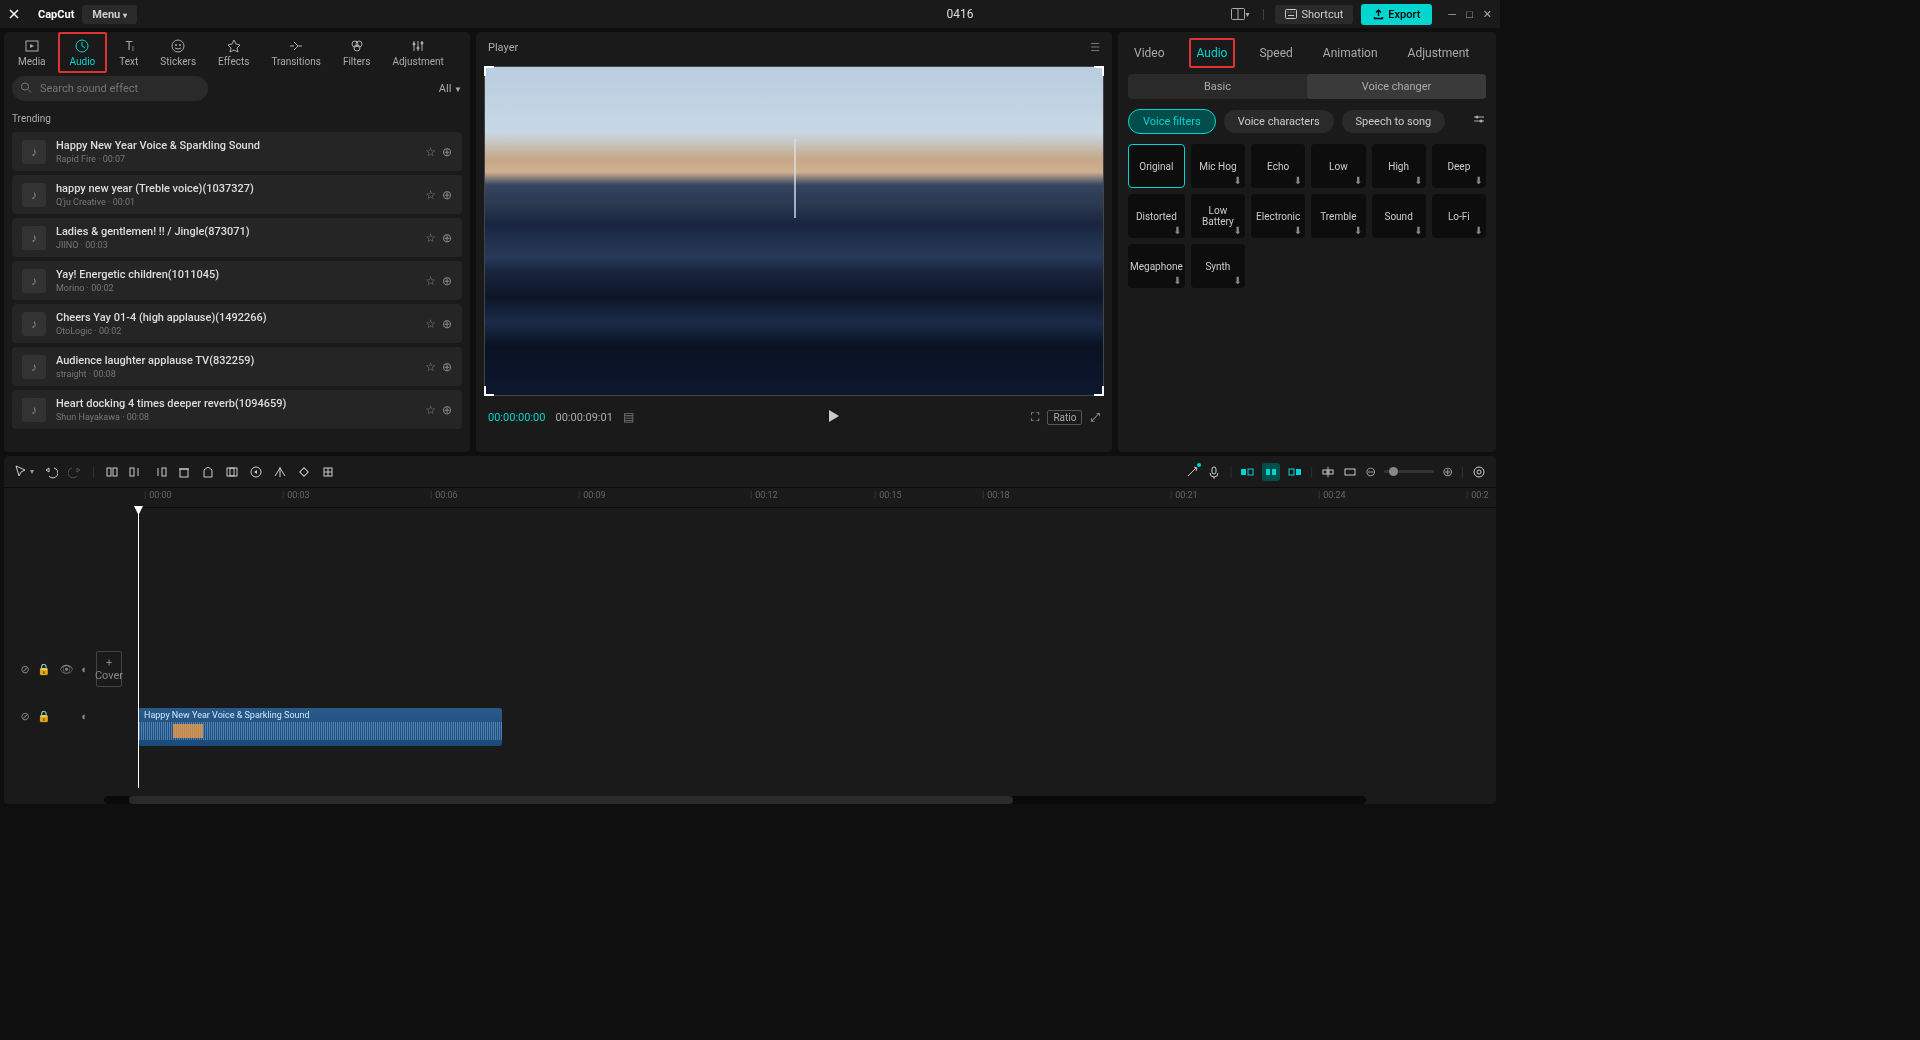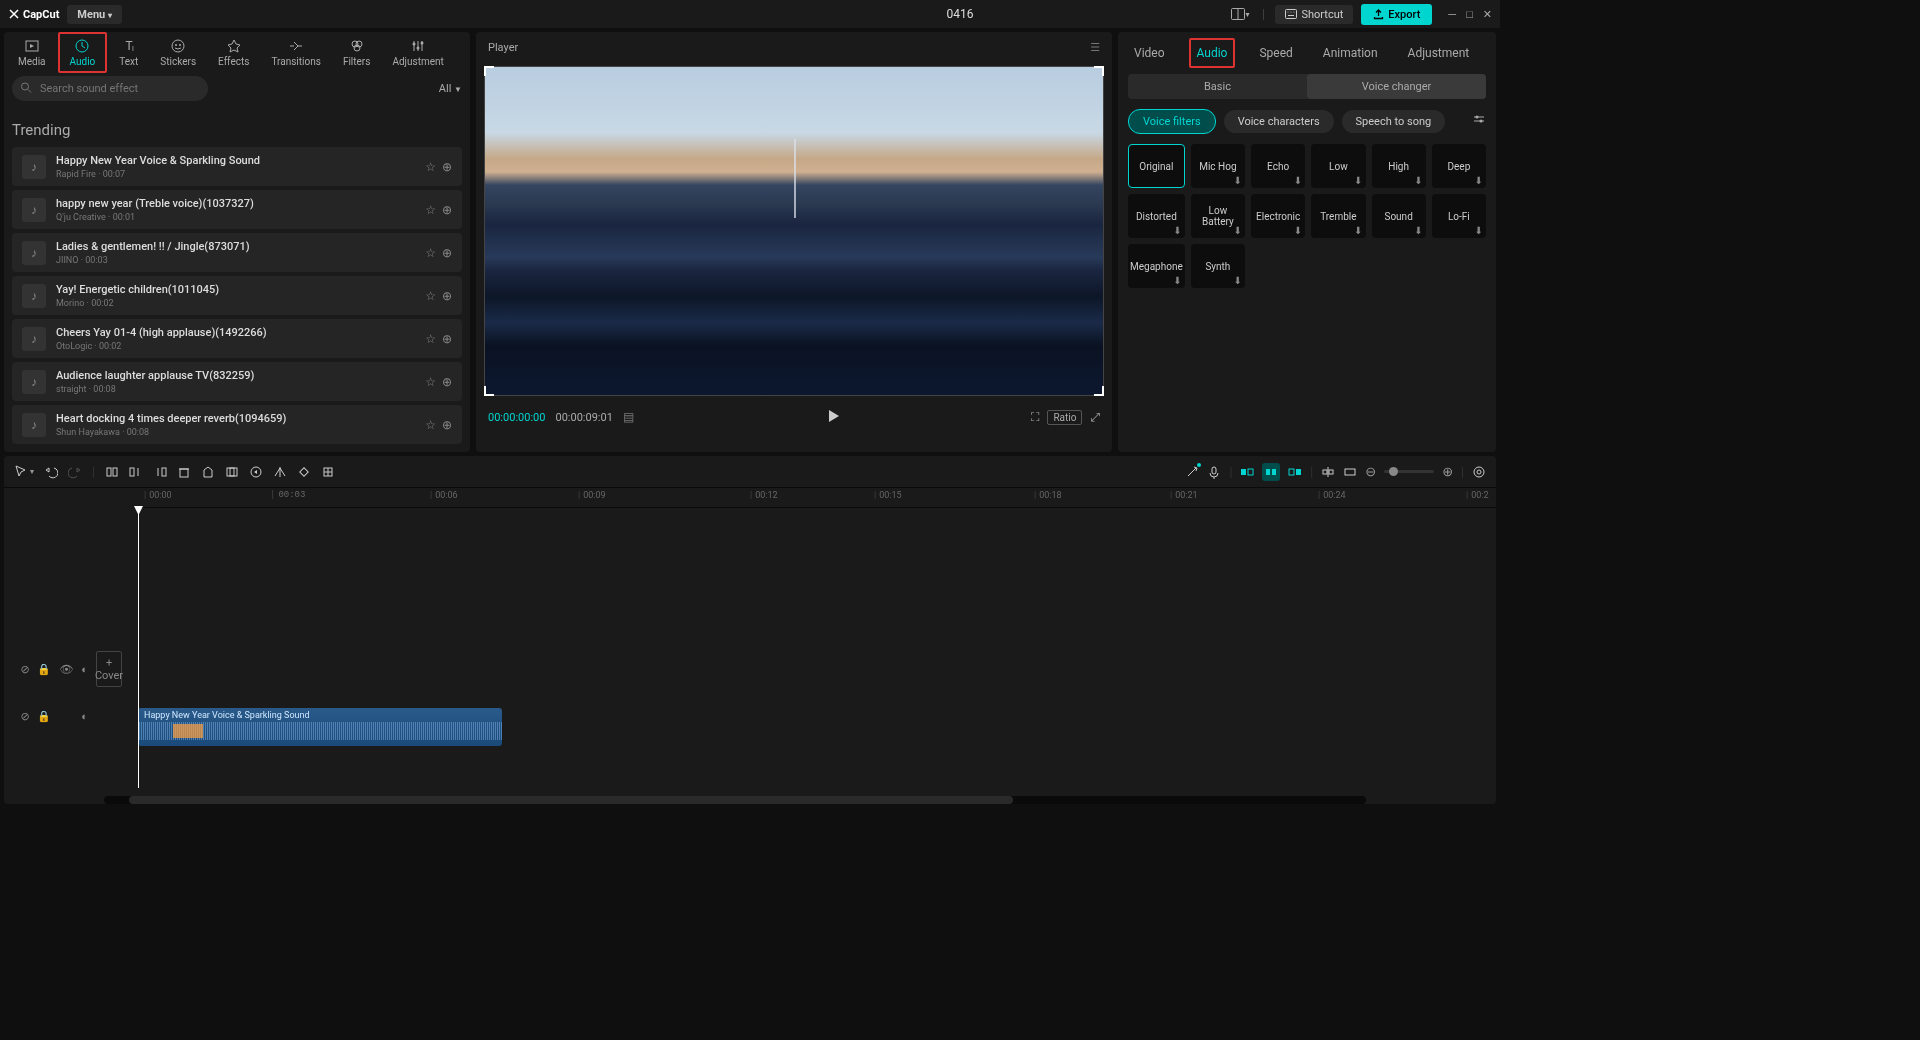--- a/index.html
+++ b/index.html
@@ -1,20 +1,20 @@
 <!DOCTYPE html>
 <html><head>
 <meta charset="utf-8">
 <style>
 * { margin: 0; padding: 0; box-sizing: border-box; font-family: -apple-system, BlinkMacSystemFont, "Segoe UI", Roboto, sans-serif; }
 body { background: #0f0f0f; color: #ccc; font-size: 12px; overflow: hidden; width: 1500px; height: 812px; }
 
 
 .topbar { height: 28px; background: #1a1a1a; display: flex; align-items: center; padding: 0 8px; gap: 8px; }
-.app-name { font-weight: bold; font-size: 11px; color: #fff; display: flex; align-items: center; gap: 3px; }
+.app-name { font-weight: bold; font-size: 11px; color: #fff; display: flex; align-items: center; gap: 18px; }
 .menu-btn { background: #2a2a2a; border: none; color: #ccc; padding: 3px 10px; border-radius: 3px; font-size: 11px; cursor: pointer; font-weight: bold; }
 .proj-title { position: absolute; left: 50%; transform: translateX(-50%); color: #ddd; font-size: 12px; }
 .topbar-right { margin-left: auto; display: flex; align-items: center; gap: 8px; }
 .top-icon { width: 22px; height: 18px; display: flex; align-items: center; justify-content: center; color: #aaa; cursor: pointer; }
 .shortcut-btn { background: #2a2a2a; border: none; color: #ccc; padding: 3px 10px; border-radius: 3px; font-size: 11px; cursor: pointer; display: flex; align-items: center; gap: 4px; }
 .export-btn { background: #00d5d0; border: none; color: #000; padding: 4px 12px; border-radius: 3px; font-size: 11px; font-weight: 500; cursor: pointer; display: flex; align-items: center; gap: 4px; }
 .win-ctrl { display: flex; gap: 10px; margin-left: 8px; }
 .win-ctrl span { cursor: pointer; color: #aaa; font-size: 11px; }
 
 
@@ -28,21 +28,21 @@
 .cat-sidebar { width: 96px; padding: 4px; display: flex; flex-direction: column; gap: 2px; border: 2px solid #d33; border-radius: 2px; margin: 2px; height: 162px; }
 .cat-item { padding: 7px 8px; color: #aaa; cursor: pointer; font-size: 11px; border-radius: 3px; white-space: nowrap; overflow: hidden; text-overflow: ellipsis; }
 .cat-item::before { content: "▸"; margin-right: 4px; font-size: 9px; color: #555; }
 .cat-item.active { color: #00d5d0; }
 .content-col { flex: 1; display: flex; flex-direction: column; padding: 4px 8px; overflow: hidden; }
 .search-row { display: flex; align-items: center; gap: 6px; margin-bottom: 8px; }
 .search-box { flex: 1; background: #2a2a2a; border: none; border-radius: 14px; padding: 6px 28px; color: #aaa; font-size: 11px; }
 .search-wrap { position: relative; flex: 1; }
 .search-ic { position: absolute; left: 8px; top: 50%; transform: translateY(-50%); color: #777; }
 .all-btn { color: #aaa; font-size: 11px; cursor: pointer; }
-.trending { color: #aaa; font-size: 15px; margin: 12px 0 8px; }
+.trending { color: #aaa; font-size: 10px; margin: 4px 0 8px; }
 .sound-list { display: flex; flex-direction: column; gap: 4px; overflow-y: auto; }
 .sound-item { background: #252525; border-radius: 4px; padding: 7px 10px; display: flex; align-items: center; gap: 10px; }
 .sound-thumb { width: 24px; height: 24px; background: #333; border-radius: 3px; display: flex; align-items: center; justify-content: center; color: #888; }
 .sound-info { flex: 1; }
 .sound-title { color: #ddd; font-size: 11px; font-weight: 500; }
 .sound-meta { color: #777; font-size: 9px; margin-top: 2px; }
 .sound-actions { display: flex; gap: 6px; }
 .sound-actions span { color: #888; cursor: pointer; font-size: 12px; }
 
 
@@ -568,26 +568,26 @@
           <svg viewBox="0 0 14 14">
             <circle cx="7" cy="7" r="5" fill="none" stroke="#ccc"></circle>
             <circle cx="7" cy="7" r="2" fill="none" stroke="#ccc"></circle>
           </svg>
         </span>
     </div>
   </div>
   <div style="position:relative;">
     <div class="tl-ruler" id="tl-ruler">
         <div class="ruler-mark" style="left: 10px;">00:00</div>
-        <div class="ruler-mark" style="left: 136px; font-family: Liberation Mono, monospace;">00:03</div>
+        <div class="ruler-mark" style="left: 148px;">00:03</div>
         <div class="ruler-mark" style="left: 296px;">00:06</div>
         <div class="ruler-mark" style="left: 444px;">00:09</div>
         <div class="ruler-mark" style="left: 616px;">00:12</div>
         <div class="ruler-mark" style="left: 740px;">00:15</div>
-        <div class="ruler-mark" style="left: 900px;">00:18</div>
+        <div class="ruler-mark" style="left: 848px;">00:18</div>
         <div class="ruler-mark" style="left: 1036px;">00:21</div>
         <div class="ruler-mark" style="left: 1184px;">00:24</div>
         <div class="ruler-mark" style="left: 1332px;">00:2</div>
       </div>
   </div>
   <div class="tl-body" style="position:relative;">
     <div class="playhead"></div>
     <div class="tl-left">
       <div style="height:134px;"></div>
       <div class="tl-row-ctrl">

